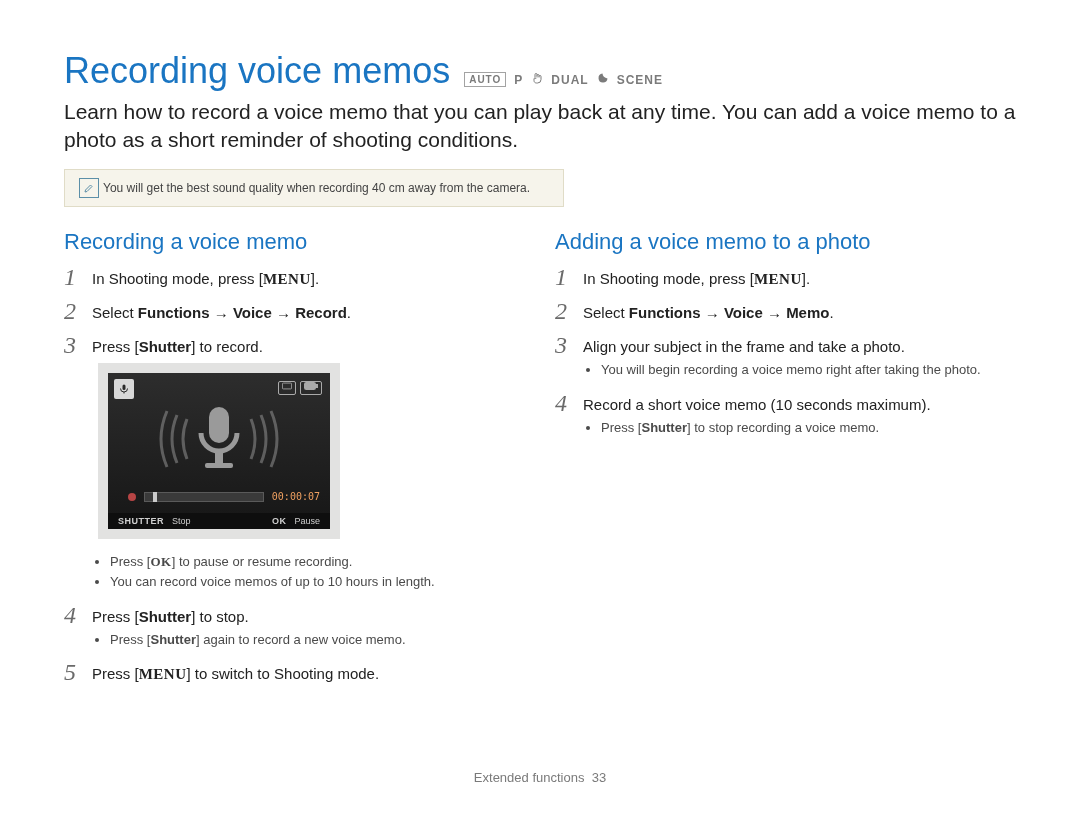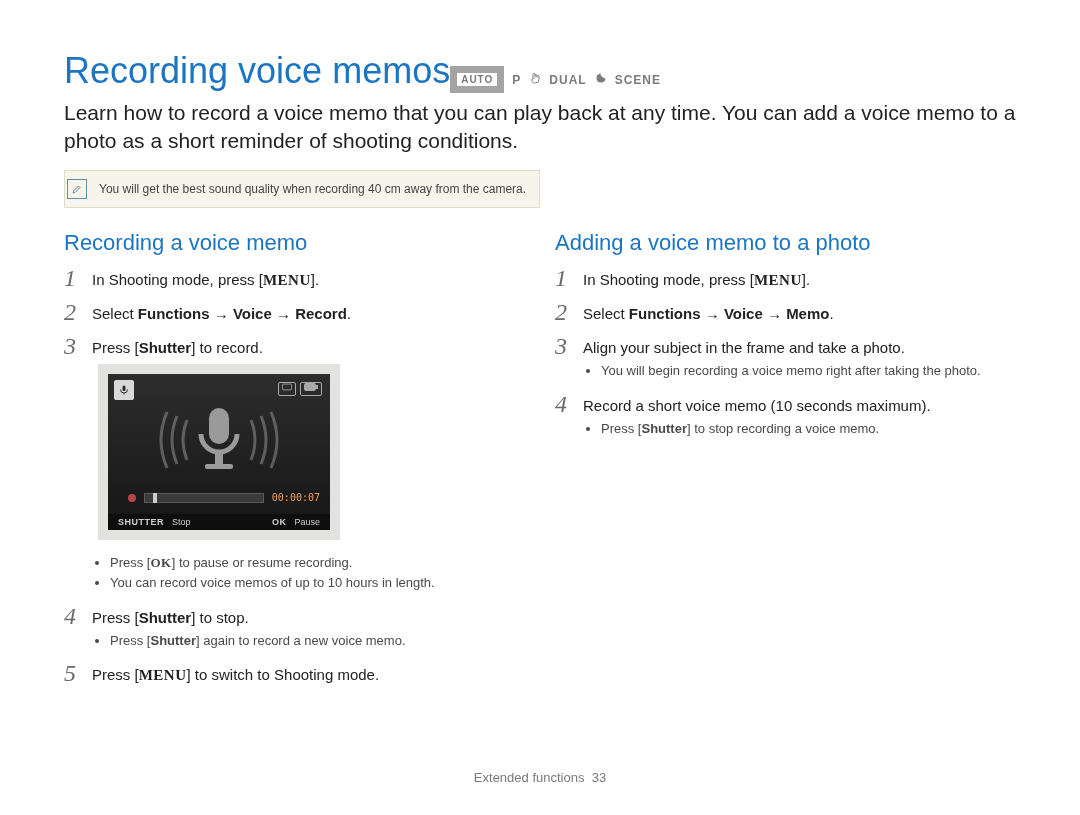--- a/index.html
+++ b/index.html
@@ -4,25 +4,25 @@
 <style>
   :root{
     --blue:#1a75c2;
     --text:#222;
     --muted:#4a4a4a;
     --tip-bg:#f6f4eb;
     --tip-border:#e0dcc7;
   }
   html,body{margin:0;padding:0;background:#fff;font-family:Arial,Helvetica,sans-serif;color:var(--text);}
   .page{width:1080px;height:815px;box-sizing:border-box;padding:50px 64px 30px 64px;position:relative;}
-  h1{margin:0 0 6px 0;font-size:36px;font-weight:400;color:var(--blue);font-family:"Arial Narrow",Arial,sans-serif;letter-spacing:0;display:flex;align-items:baseline;}
+  h1{margin:0 0 6px 0;font-size:36px;font-weight:400;color:var(--blue);font-family:"Arial Narrow",Arial,sans-serif;letter-spacing:0;display:flex;align-items:baseline;gap:14px;}
   .modes{display:inline-flex;gap:8px;align-items:center;font-size:12px;color:#7b7b7b;letter-spacing:1px;font-weight:700;text-transform:uppercase;}
-  .mode-auto{display:inline-block;border:7px solid #a3a3a3;padding:1px 4px;font-size:10px;}
+  .mode-auto{display:inline-block;border:1px solid #a3a3a3;padding:1px 4px;font-size:10px;}
   .intro{font-size:21px;line-height:1.35;color:var(--text);margin:2px 0 14px 0;max-width:960px;}
-  .tip{background:var(--tip-bg);border:1px solid var(--tip-border);display:flex;align-items:center;gap:12px;padding:8px 2px;width:470px;margin-bottom:22px;}
+  .tip{background:var(--tip-bg);border:1px solid var(--tip-border);display:flex;align-items:center;gap:4px;padding:8px 14px;width:470px;margin-bottom:22px;}
   .tip-icon{width:18px;height:18px;border:1px solid #5c8fa8;display:flex;align-items:center;justify-content:center;color:#5c8fa8;font-size:11px;font-style:italic;}
   .tip-text{font-size:12px;color:#444;}
   .cols{display:flex;gap:30px;}
   .col{flex:1;min-width:0;}
   h2{margin:0 0 10px 0;font-size:22px;font-weight:400;color:var(--blue);font-family:"Arial Narrow",Arial,sans-serif;}
   ol{list-style:none;margin:0;padding:0;}
   ol>li{display:flex;gap:10px;margin-bottom:10px;align-items:flex-start;}
   .num{font-style:italic;font-family:Georgia,'Times New Roman',serif;color:#6a6a6a;font-size:24px;line-height:1;min-width:18px;}
   .step-body{font-size:15px;line-height:1.35;padding-top:4px;}
   .kbd{font-weight:700;letter-spacing:0.5px;font-family:Liberation Serif, serif;}

